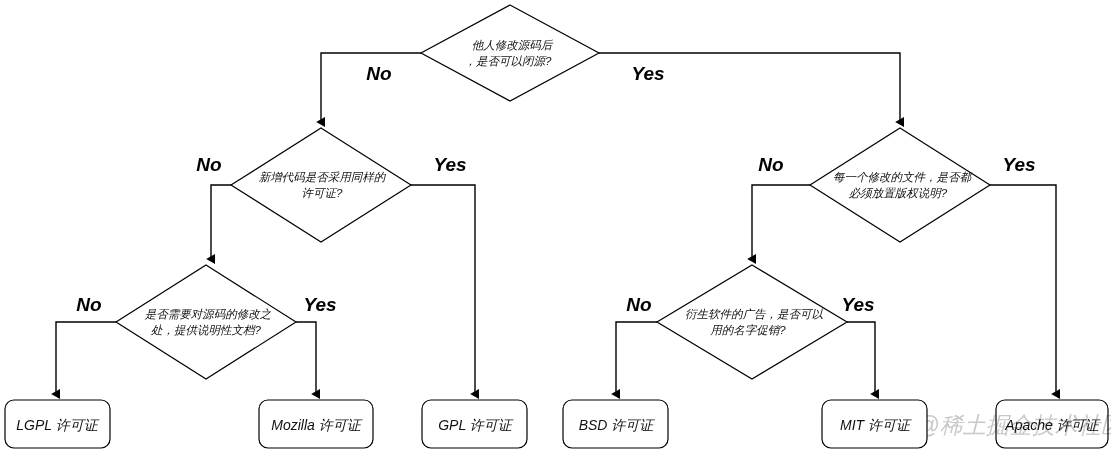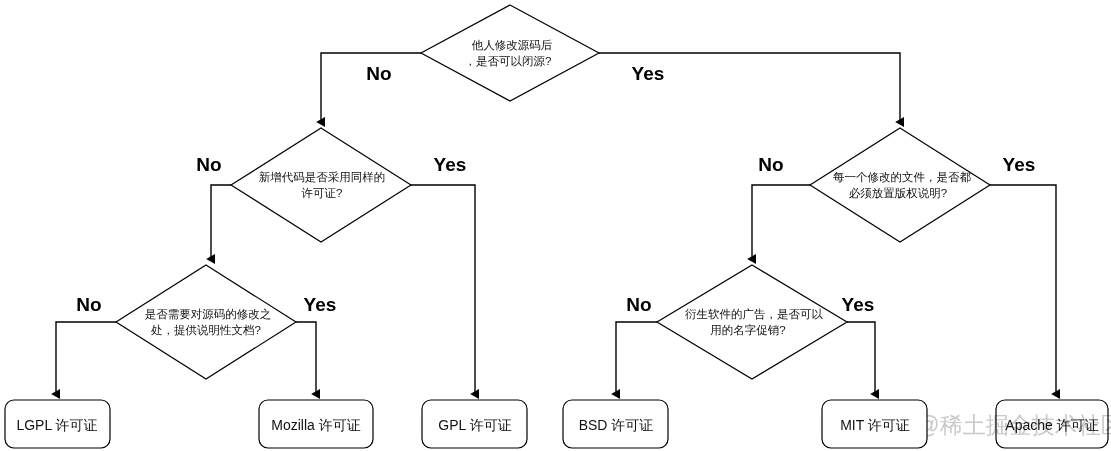--- a/index.html
+++ b/index.html
@@ -10,20 +10,21 @@
   body {
     width: 1111px;
     height: 451px;
     font-family: "Liberation Sans", "DejaVu Sans", sans-serif;
     overflow: hidden;
   }
   #flowchart-root {
     position: relative;
     width: 1111px;
     height: 364px;
+    font-style: italic;
   }
   svg.chart-canvas {
     position: absolute;
     top: 0;
     left: 0;
     width: 1111px;
     height: 451px;
     display: block;
   }
   .shape-line {

